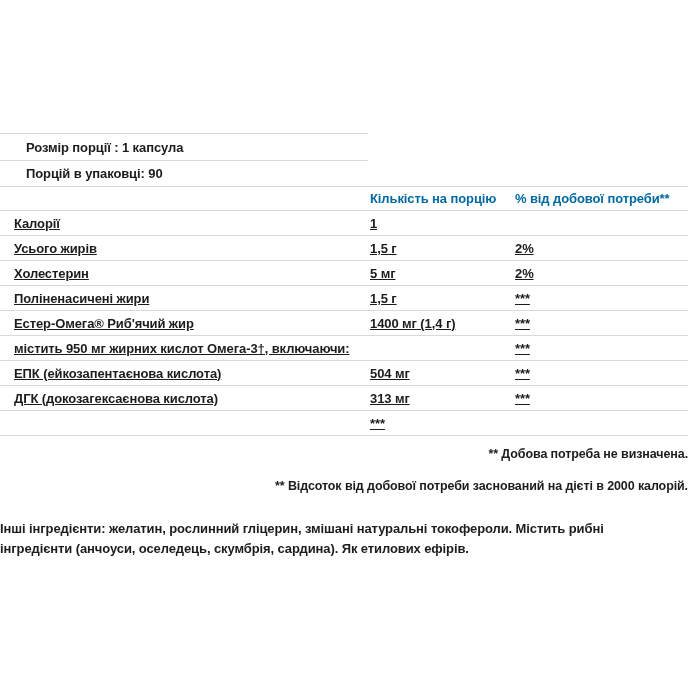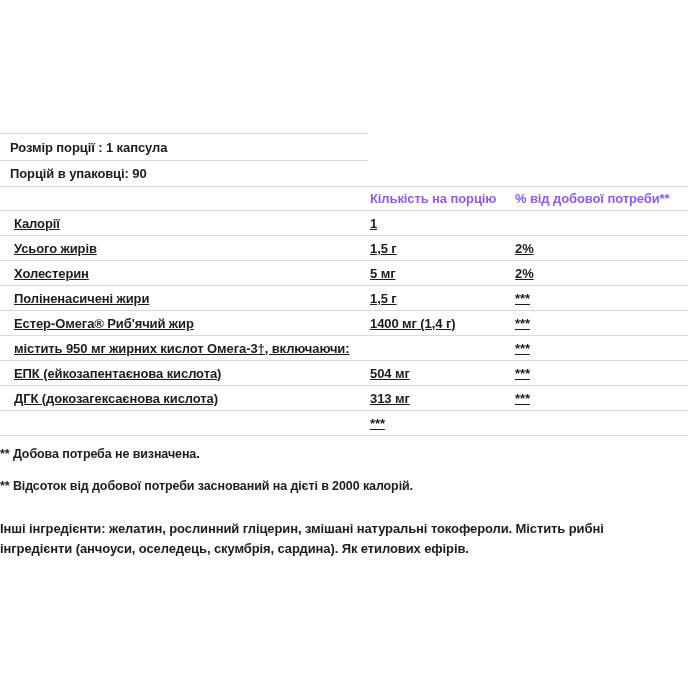--- a/index.html
+++ b/index.html
@@ -13,45 +13,45 @@
 
   
   .serving {
     margin-top: 133px;
     width: 368px;
     border-top: 1px solid #d9d9d9;
     font-size: 13px;
     font-weight: 700;
     letter-spacing: -0.1px;
   }
-  .serving-row { padding-left: 10px; display: flex; align-items: center; }
+  .serving-row { padding-left: 26px; display: flex; align-items: center; }
   .serving-row.r1 { height: 27px; border-bottom: 1px solid #d9d9d9; }
   .serving-row.r2 { height: 25px; text-align: center; }
 
   
   .facts {
     width: 688px;
     border-top: 1px solid #d9d9d9;
     font-size: 13px;
     font-weight: 700;
     letter-spacing: -0.1px;
   }
   .frow {
     display: grid;
     grid-template-columns: 370px 145px 1fr;
     align-items: center;
     border-bottom: 1px solid #d9d9d9;
   }
-  .frow.header { height: 24px; color: #8b5cf6; }
+  .frow.header { height: 24px; color: #0369a1; }
   .frow.body-row { height: 25px; text-decoration: underline; }
   .cell-label { padding-left: 14px; white-space: nowrap; }
   .cell-amount, .cell-dv { white-space: nowrap; }
 
   
-  .footnote { font-size: 12.5px; font-weight: 700; letter-spacing: -0.1px; }
+  .footnote { font-size: 12.5px; font-weight: 700; letter-spacing: -0.1px; text-align: right; }
   .footnote.f1 { margin-top: 11px; }
   .footnote.f2 { margin-top: 18px; }
 
   
   .ingredients {
     margin-top: 26px;
     width: 672px;
     font-size: 13px;
     font-weight: 700;
     letter-spacing: -0.1px;

